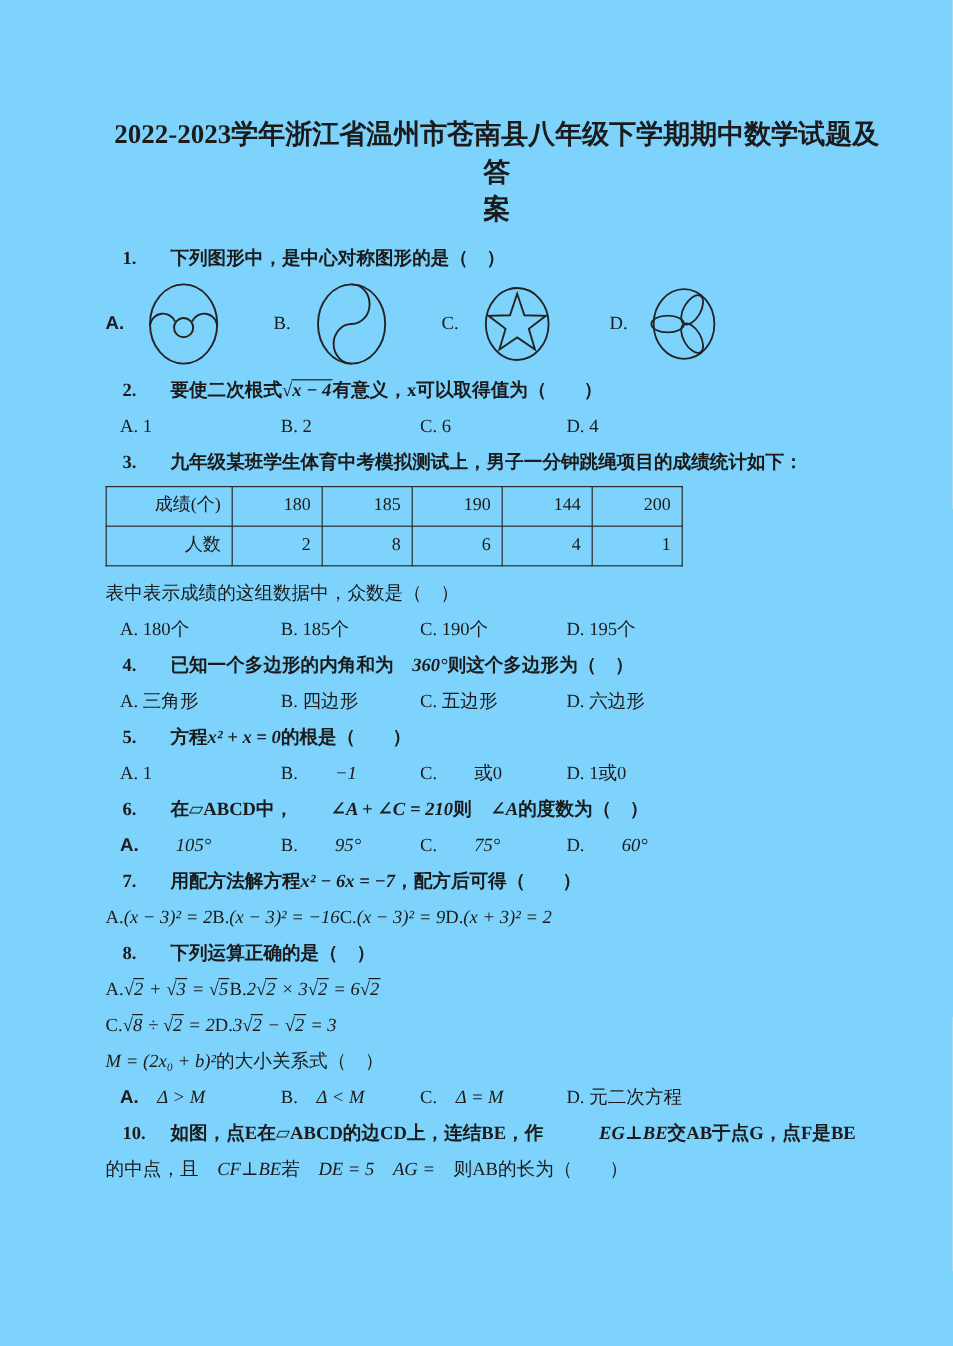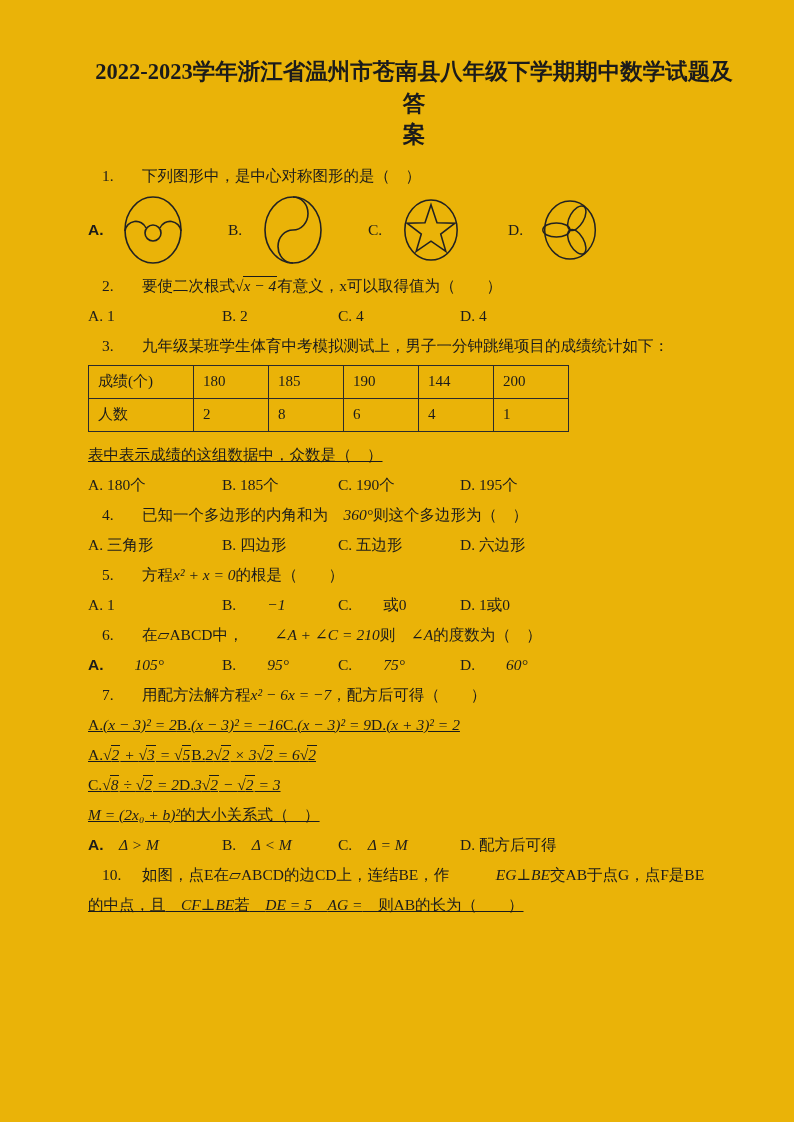--- a/index.html
+++ b/index.html
@@ -1,40 +1,40 @@
 <!DOCTYPE html>
 <html><head>
 <meta charset="utf-8">
 <style>
   html,body{margin:0;padding:0;background:#e8e8e8;}
   .page{
-    width:794px;height:1122px;box-sizing:border-box;background:#eab308;
-    margin:0 auto;padding:56px 54px 40px 88px;color:#1b1b1b;
+    width:794px;height:1122px;box-sizing:border-box;background:#7dd3fc;
+    margin:0 auto;padding:96px 54px 40px 88px;color:#1b1b1b;
     font-family:"Liberation Serif","DejaVu Serif",serif;
     font-size:15.5px;line-height:1.42;overflow:hidden;
   }
   .title{
     font-weight:bold;font-size:22.5px;line-height:1.4;text-align:center;
     margin:0 auto 14px auto;max-width:680px;
   }
-  .qline{margin:0 0 8px 0;padding-left:14px;}
-  .cont{margin:0 0 8px 0;text-decoration:underline;}
+  .qline{margin:0 0 8px 0;padding-left:14px;font-weight:bold;}
+  .cont{margin:0 0 8px 0;}
   .qnum{display:inline-block;width:40px;}
-  .opts{display:grid;grid-template-columns:134px 116px 122px 1fr;margin:0 0 8px 0;}
+  .opts{display:grid;grid-template-columns:134px 116px 122px 1fr;margin:0 0 8px 12px;}
   .opt{white-space:nowrap;}
   .math{font-style:italic;font-family:"Liberation Serif","DejaVu Serif",serif;}
   .blabel{font-weight:bold;font-family:"Liberation Sans","DejaVu Sans",sans-serif;font-style:normal;}
   .rad{border-top:1.2px solid currentColor;font-style:italic;margin-left:-1px;padding:0 1px;}
   .sqrtsign{font-style:normal;}
   .figrow{display:flex;align-items:center;margin:2px 0 10px 0;}
   .figlabel{width:32px;flex:0 0 32px;}
   .figlabel.bold{font-weight:bold;font-family:"Liberation Sans","DejaVu Sans",sans-serif;}
   .fig{width:66px;flex:0 0 66px;margin-right:42px;}
   .fig svg{display:block;}
-  table.score{border-collapse:collapse;margin:4px 0 12px 0;}
+  table.score{border-collapse:collapse;margin:4px 0 12px 0;text-align:right;}
   table.score td{border:1px solid #2b2b2b;height:30px;padding:1px 9px;font-size:15px;vertical-align:middle;}
   table.score td:first-child{min-width:86px;}
   table.score td{min-width:56px;}
 </style>
 </head>
 <body>
 
 <div class="page">
 
   <div class="title"><span>2022-2023学年浙江省温州市苍南县八年级下学期期中数学试题及答</span><br><span>案</span></div>
@@ -79,21 +79,21 @@
             <ellipse cx="32" cy="20.5" rx="7.5" ry="14.5"></ellipse>
           </g>
       </svg>
     </span>
   </div>
 
   <div class="qline"><span class="qnum">2.</span><span class="qtext"><span class="txt">要使二次根式</span><span class="math sqrtsign">√</span><span class="rad">x − 4</span><span class="txt">有意义，x可以取得值为（　　）</span></span></div>
   <div class="opts">
     <span class="opt"><span class="txt">A. 1</span></span>
     <span class="opt"><span class="txt">B. 2</span></span>
-    <span class="opt"><span class="txt">C. 4</span></span>
+    <span class="opt"><span class="txt">C. 6</span></span>
     <span class="opt"><span class="txt">D. 4</span></span>
   </div>
 
   <div class="qline"><span class="qnum">3.</span><span class="qtext"><span class="txt">九年级某班学生体育中考模拟测试上，男子一分钟跳绳项目的成绩统计如下：</span></span></div>
   <table class="score">
       <tbody>
         <tr>
           <td>成绩(个)</td>
           <td>180</td>
           <td>185</td>
@@ -139,27 +139,28 @@
   <div class="opts">
     <span class="opt"><span class="blabel">A.</span><span class="txt">　　</span><span class="math">105°</span></span>
     <span class="opt"><span class="txt">B.</span><span class="txt">　　</span><span class="math">95°</span></span>
     <span class="opt"><span class="txt">C.</span><span class="txt">　　</span><span class="math">75°</span></span>
     <span class="opt"><span class="txt">D.</span><span class="txt">　　</span><span class="math">60°</span></span>
   </div>
 
   <div class="qline"><span class="qnum">7.</span><span class="qtext"><span class="txt">用配方法解方程</span><span class="math">x² − 6x = −7</span><span class="txt">，配方后可得（　　）</span></span></div>
   <div class="cont"><span class="txt">A.</span><span class="math">(x − 3)² = 2</span><span class="txt">B.</span><span class="math">(x − 3)² = −16</span><span class="txt">C.</span><span class="math">(x − 3)² = 9</span><span class="txt">D.</span><span class="math">(x + 3)² = 2</span></div>
 
+  <div class="qline"><span class="qnum">8.</span><span class="qtext"><span class="txt">下列运算正确的是（　）</span></span></div>
   <div class="cont"><span class="txt">A.</span><span class="math sqrtsign">√</span><span class="rad">2</span><span class="math"> + </span><span class="math sqrtsign">√</span><span class="rad">3</span><span class="math"> = </span><span class="math sqrtsign">√</span><span class="rad">5</span><span class="txt">B.</span><span class="math">2</span><span class="math sqrtsign">√</span><span class="rad">2</span><span class="math"> × 3</span><span class="math sqrtsign">√</span><span class="rad">2</span><span class="math"> = 6</span><span class="math sqrtsign">√</span><span class="rad">2</span></div>
   <div class="cont"><span class="txt">C.</span><span class="math sqrtsign">√</span><span class="rad">8</span><span class="math"> ÷ </span><span class="math sqrtsign">√</span><span class="rad">2</span><span class="math"> = 2</span><span class="txt">D.</span><span class="math">3</span><span class="math sqrtsign">√</span><span class="rad">2</span><span class="math"> − </span><span class="math sqrtsign">√</span><span class="rad">2</span><span class="math"> = 3</span></div>
 
   <div class="cont"><span class="math">M = (2x₀ + b)²</span><span class="txt">的大小关系式（　）</span></div>
   <div class="opts">
     <span class="opt"><span class="blabel">A.</span><span class="txt">　</span><span class="math">Δ &gt; M</span></span>
     <span class="opt"><span class="txt">B.</span><span class="txt">　</span><span class="math">Δ &lt; M</span></span>
     <span class="opt"><span class="txt">C.</span><span class="txt">　</span><span class="math">Δ = M</span></span>
-    <span class="opt"><span class="txt">D. 配方后可得</span></span>
+    <span class="opt"><span class="txt">D. 元二次方程</span></span>
   </div>
 
   <div class="qline"><span class="qnum">10.</span><span class="qtext"><span class="txt">如图，点E在▱ABCD的边CD上，连结BE，作</span><span class="txt">　　　</span><span class="math">EG⊥BE</span><span class="txt">交AB于点G，点F是BE</span></span></div>
   <div class="cont"><span class="txt">的中点，且</span><span class="txt">　</span><span class="math">CF⊥BE</span><span class="txt">若</span><span class="txt">　</span><span class="math">DE = 5</span><span class="txt">　</span><span class="math">AG =</span><span class="txt">　</span><span class="txt">则AB的长为（　　）</span></div>
 
 </div>
 
 </body></html>

